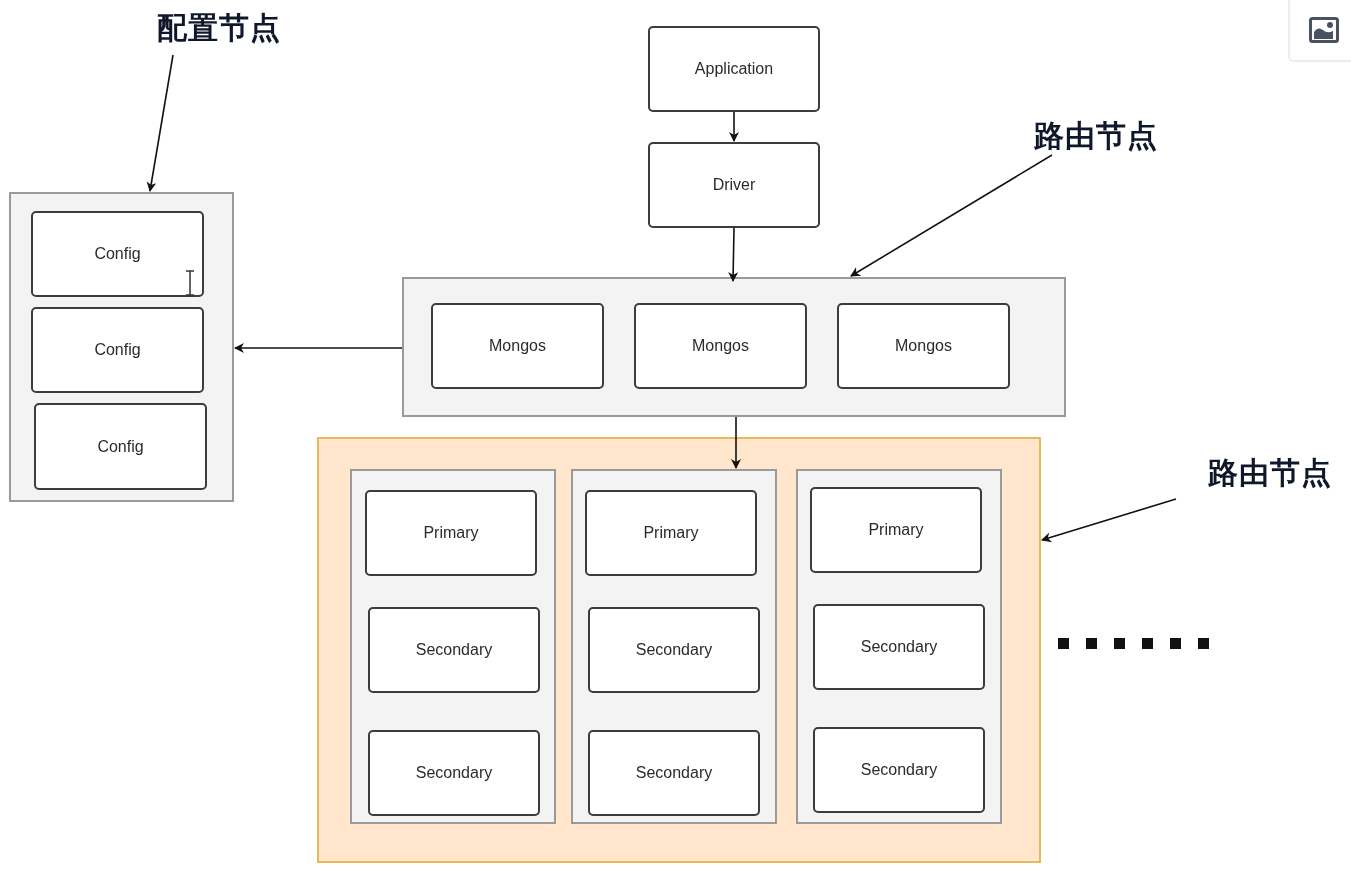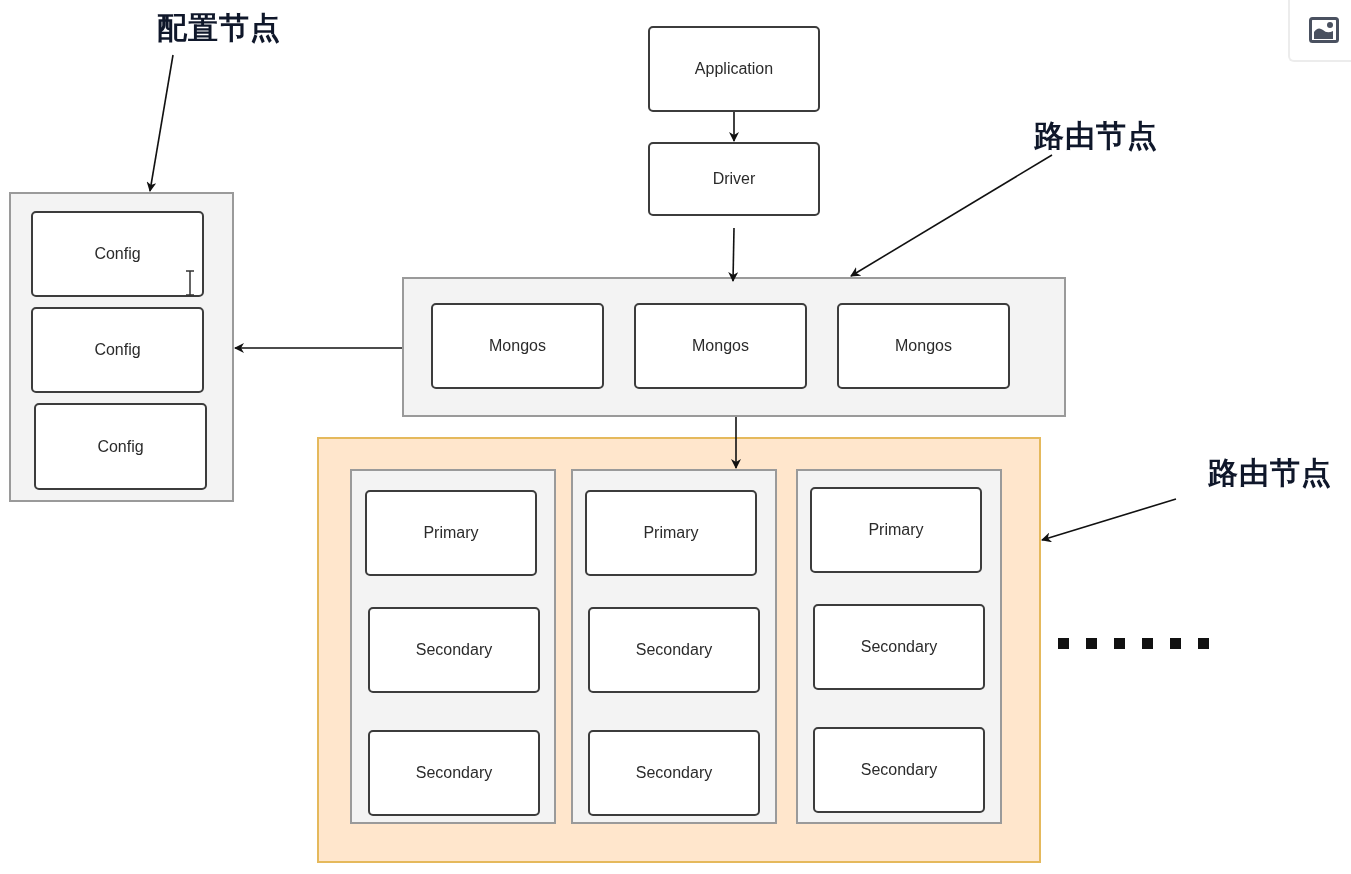--- a/index.html
+++ b/index.html
@@ -46,21 +46,21 @@
 
 <div class="img-btn">
   <svg width="30" height="26" viewBox="0 0 30 26">
     <rect x="1.5" y="1.5" width="27" height="23" rx="2" fill="none" stroke="#4a5160" stroke-width="3"></rect>
     <path d="M5 22 L5 15 Q9 9 14 13 Q18 17 24 14 L24 22 Z" fill="#4a5160"></path>
     <circle cx="21" cy="8" r="3" fill="#4a5160"></circle>
   </svg>
 </div>
 
 <div class="node" style="left:648px; top:26px; width:172px; height:86px;">Application</div>
-<div class="node" style="left:648px; top:142px; width:172px; height:74px;">Driver</div>
+<div class="node" style="left:648px; top:142px; width:172px; height:86px;">Driver</div>
 
 <div class="group" style="left:9px; top:192px; width:225px; height:310px;"></div>
 <div class="node" style="left:31px; top:211px; width:173px; height:86px;">Config</div>
 <div class="node" style="left:31px; top:307px; width:173px; height:86px;">Config</div>
 <div class="node" style="left:34px; top:403px; width:173px; height:87px;">Config</div>
 <svg class="abs" style="left:183px; top:270px;" width="14" height="26" viewBox="0 0 14 26">
   <path d="M3 1 H11 M7 1 V25 M3 25 H11" stroke="#333" stroke-width="1.5" fill="none"></path>
 </svg>
 
 <div class="group" style="left:402px; top:277px; width:664px; height:140px;"></div>

